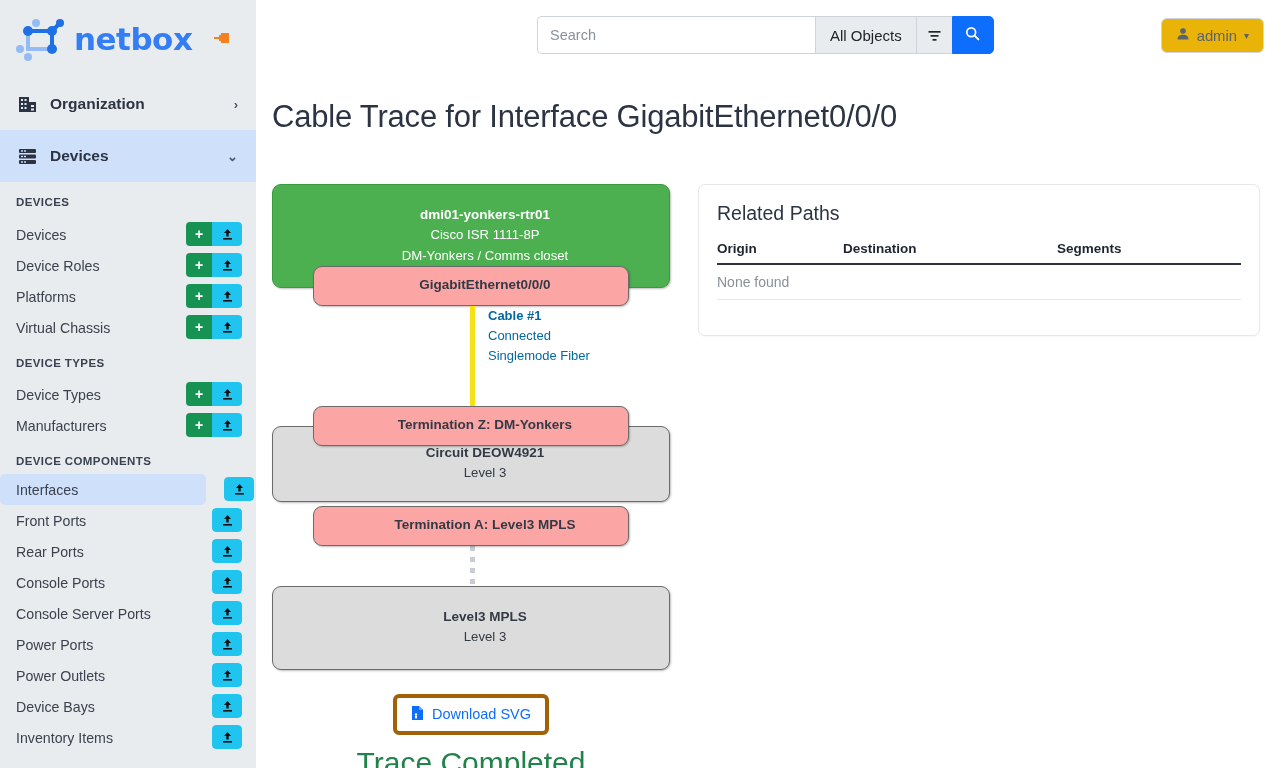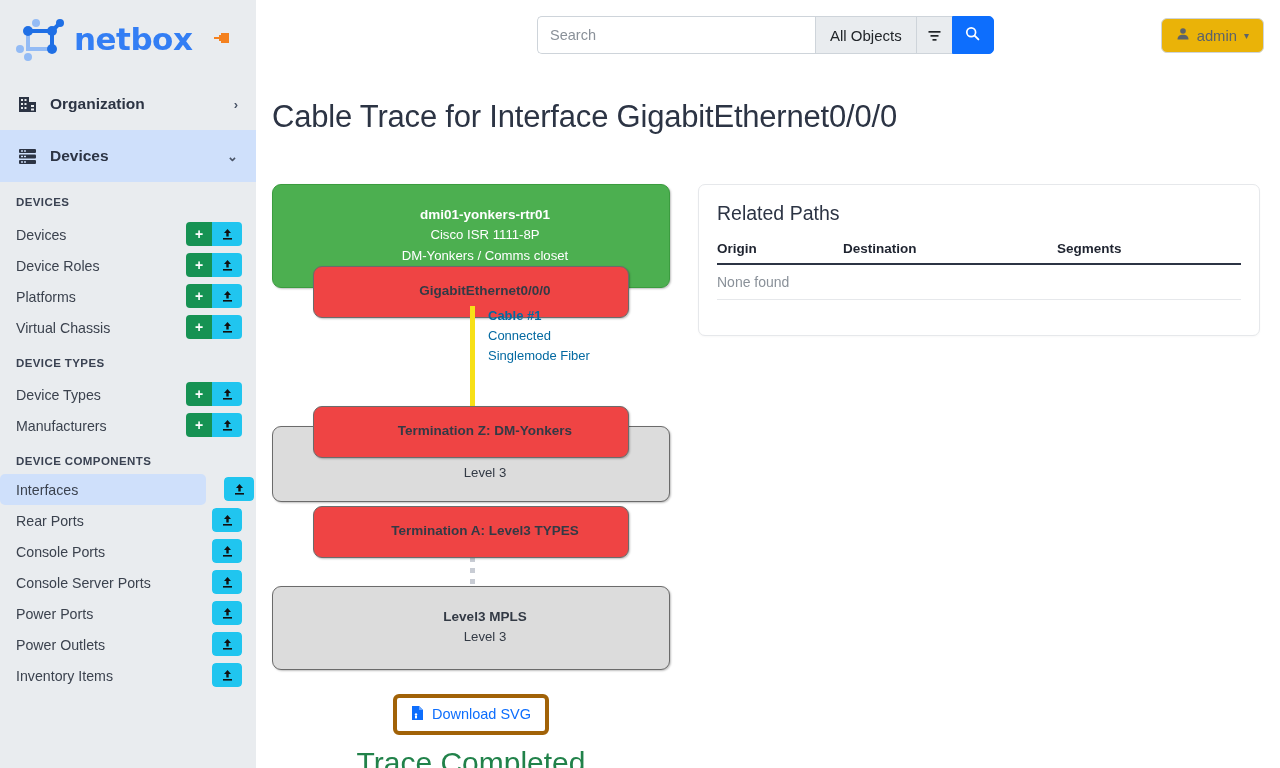--- a/index.html
+++ b/index.html
@@ -182,22 +182,22 @@
     padding-left: 28px;
   }
   .node .n-title { font-weight: bold; font-size: 13.5px; line-height: 1.5; }
   .node .n-sub   { font-size: 13.2px; line-height: 1.55; }
 
   .node-device {
     left: 0; top: 0; width: 398px; height: 104px;
     background: #4caf50; border-color: #3b9c3f; color: #ffffff;
   }
   .node-termbox {
-    left: 41px; width: 316px; height: 52px;
-    background: #ef4444; color: #333a45;
+    left: 41px; width: 316px; height: 40px;
+    background: #fca5a5; color: #333a45;
   }
   .node-circuit {
     left: 0; width: 398px; height: 76px;
     background: #dcdcdc; color: #333a45;
   }
   .node-provider {
     left: 0; width: 398px; height: 84px;
     background: #dcdcdc; color: #333a45;
   }
 
@@ -408,20 +408,31 @@
       <span class="btn-pair">
         <span class="btn-imp solo">
           <svg width="13" height="13" viewBox="0 0 13 13">
               <path d="M6.5 1 L10 5 L7.7 5 L7.7 8.5 L5.3 8.5 L5.3 5 L3 5 Z" fill="#111"></path>
               <rect x="2" y="10" width="9" height="1.6" fill="#111"></rect>
             </svg>
         </span>
       </span>
     </div>
     <div class="nav-item">
+      <span class="ni-label">Front Ports</span>
+      <span class="btn-pair">
+        <span class="btn-imp solo">
+          <svg width="13" height="13" viewBox="0 0 13 13">
+              <path d="M6.5 1 L10 5 L7.7 5 L7.7 8.5 L5.3 8.5 L5.3 5 L3 5 Z" fill="#111"></path>
+              <rect x="2" y="10" width="9" height="1.6" fill="#111"></rect>
+            </svg>
+        </span>
+      </span>
+    </div>
+    <div class="nav-item">
       <span class="ni-label">Rear Ports</span>
       <span class="btn-pair">
         <span class="btn-imp solo">
           <svg width="13" height="13" viewBox="0 0 13 13">
               <path d="M6.5 1 L10 5 L7.7 5 L7.7 8.5 L5.3 8.5 L5.3 5 L3 5 Z" fill="#111"></path>
               <rect x="2" y="10" width="9" height="1.6" fill="#111"></rect>
             </svg>
         </span>
       </span>
     </div>
@@ -453,20 +464,31 @@
         <span class="btn-imp solo">
           <svg width="13" height="13" viewBox="0 0 13 13">
               <path d="M6.5 1 L10 5 L7.7 5 L7.7 8.5 L5.3 8.5 L5.3 5 L3 5 Z" fill="#111"></path>
               <rect x="2" y="10" width="9" height="1.6" fill="#111"></rect>
             </svg>
         </span>
       </span>
     </div>
     <div class="nav-item">
       <span class="ni-label">Power Outlets</span>
+      <span class="btn-pair">
+        <span class="btn-imp solo">
+          <svg width="13" height="13" viewBox="0 0 13 13">
+              <path d="M6.5 1 L10 5 L7.7 5 L7.7 8.5 L5.3 8.5 L5.3 5 L3 5 Z" fill="#111"></path>
+              <rect x="2" y="10" width="9" height="1.6" fill="#111"></rect>
+            </svg>
+        </span>
+      </span>
+    </div>
+    <div class="nav-item">
+      <span class="ni-label">Device Bays</span>
       <span class="btn-pair">
         <span class="btn-imp solo">
           <svg width="13" height="13" viewBox="0 0 13 13">
               <path d="M6.5 1 L10 5 L7.7 5 L7.7 8.5 L5.3 8.5 L5.3 5 L3 5 Z" fill="#111"></path>
               <rect x="2" y="10" width="9" height="1.6" fill="#111"></rect>
             </svg>
         </span>
       </span>
     </div>
     <div class="nav-item">
@@ -544,21 +566,21 @@
           <div class="node node-termbox" style="top:222px; z-index:3;">
             <div class="n-title">Termination Z: DM-Yonkers</div>
           </div>
 
           <div class="node node-circuit" style="top:242px; z-index:1;">
             <div class="n-title">Circuit DEOW4921</div>
             <div class="n-sub">Level 3</div>
           </div>
 
           <div class="node node-termbox" style="top:322px; z-index:3;">
-            <div class="n-title">Termination A: Level3 TYPES</div>
+            <div class="n-title">Termination A: Level3 MPLS</div>
           </div>
 
           <div class="dot-line" style="top:362px; height:45px;"></div>
 
           <div class="node node-provider" style="top:402px;text-align:center;">
             <div class="n-title">Level3 MPLS</div>
             <div class="n-sub">Level 3</div>
           </div>
 
           <div class="dl-btn-row" style="top:510px;">

